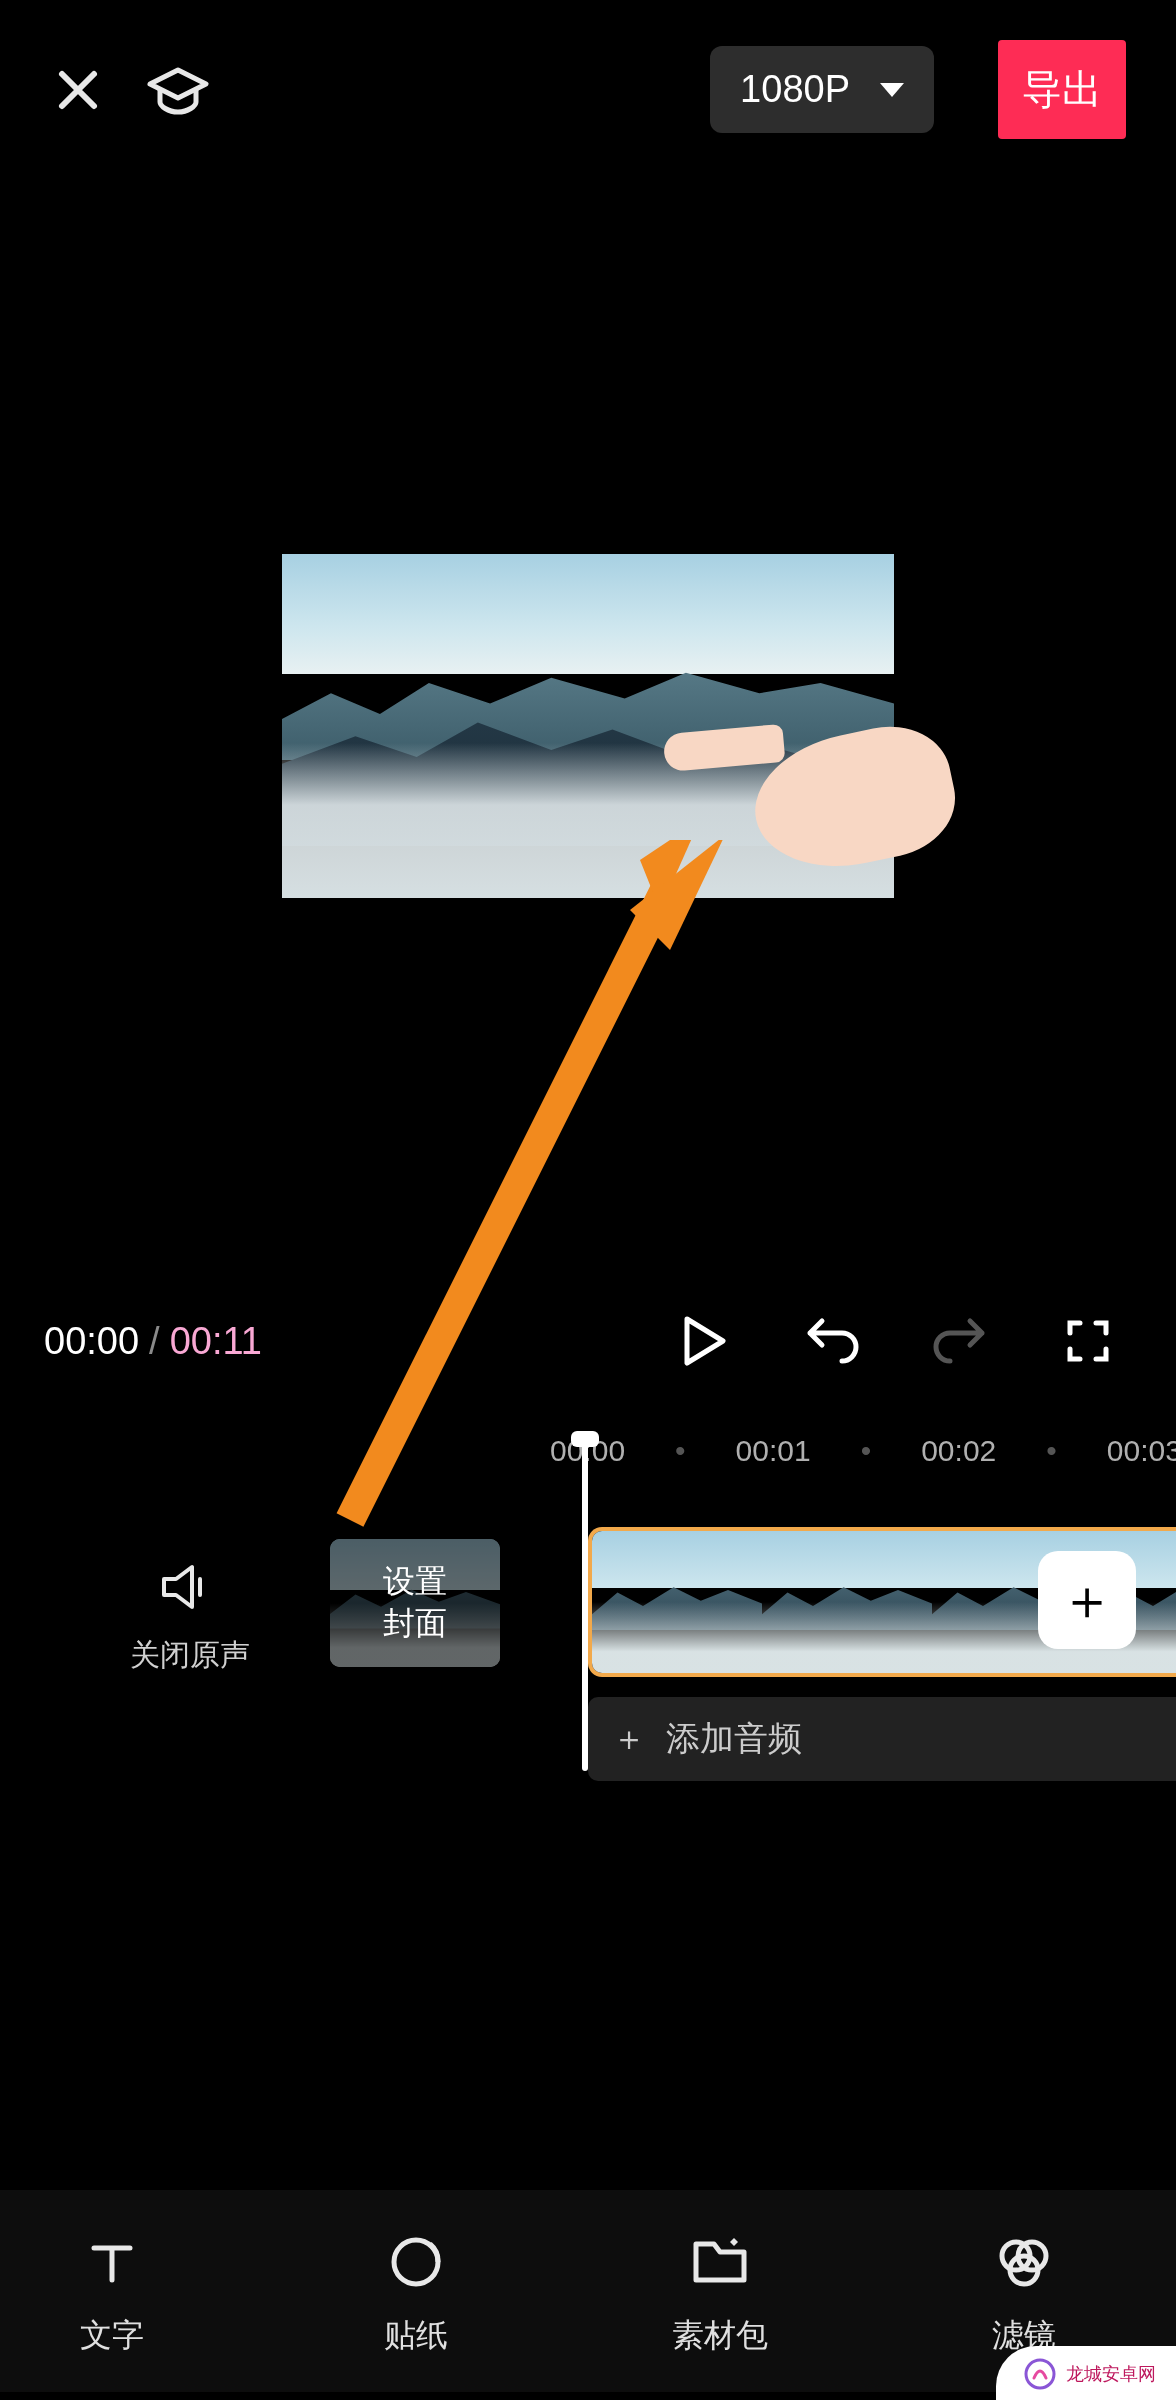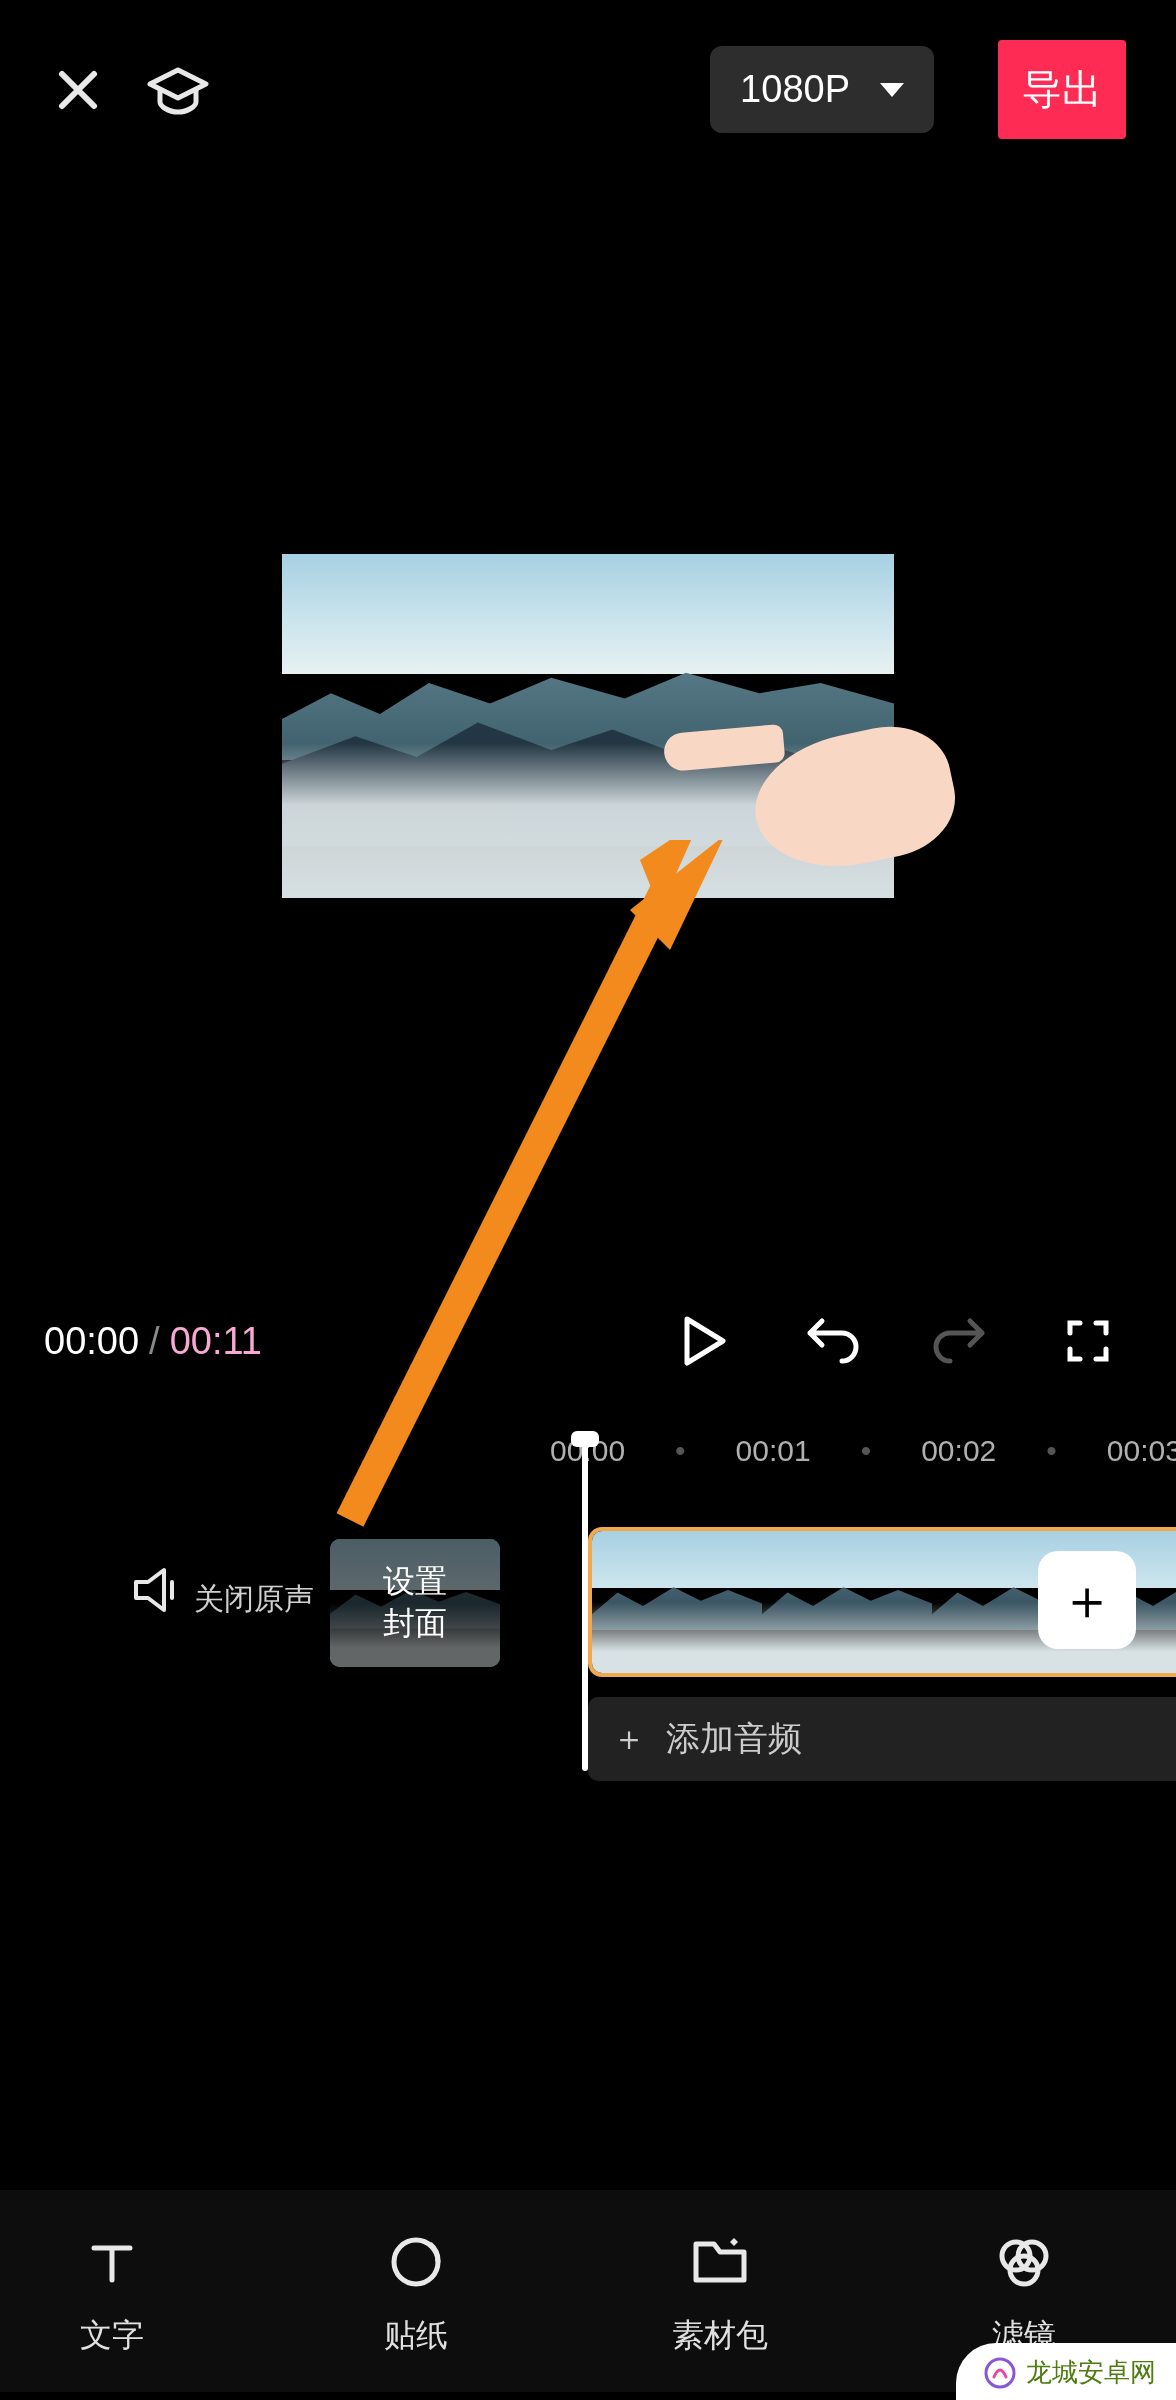--- a/index.html
+++ b/index.html
@@ -153,21 +153,21 @@
   }
   .playhead::before {
     content:"";
     position:absolute; left:-11px; top:-10px;
     width:28px; height:16px;
     background:#fff; border-radius:6px;
   }
 
   .mute-col {
     position:absolute; left:130px; top:60px;
-    display:flex; flex-direction:row; align-items:center;
+    display:flex; flex-direction:column; align-items:center;
   }
   .mute-col .lbl { margin-top:20px; font-size:30px; color:#d0d0d0; }
 
   .cover-thumb {
     position:absolute; left:330px; top:40px;
     width:170px; height:128px;
     border-radius:10px;
     overflow:hidden;
     display:flex; align-items:center; justify-content:center;
   }
@@ -225,21 +225,21 @@
   .tool-icon { height:64px; display:flex; align-items:center; justify-content:center; }
 
   
   .watermark {
     position:absolute;
     right:0; bottom:0;
     background:#fff;
     border-radius:40px 0 0 0;
     padding:12px 20px 10px 28px;
     display:flex; align-items:center; gap:10px;
-    color:#4d7c0f; font-size:26px;
+    color:#be185d; font-size:18px;
     z-index:10;
   }
 
   .mini-scene { position:relative; width:100%; height:100%; overflow:hidden; }
   .mini-scene .ms-sky { position:absolute; inset:0; background:linear-gradient(180deg,#a7d0e2,#cde6ee); height:40%; }
   .mini-scene .ms-mt  { position:absolute; left:0; right:0; top:32%; height:38%;
     background:linear-gradient(180deg,#4a6876,#2b4350);
     clip-path:polygon(0 70%,15% 30%,30% 55%,48% 20%,64% 45%,80% 25%,100% 50%,100% 100%,0 100%);
   }
   .mini-scene .ms-fog { position:absolute; left:0; right:0; bottom:0; height:50%;

